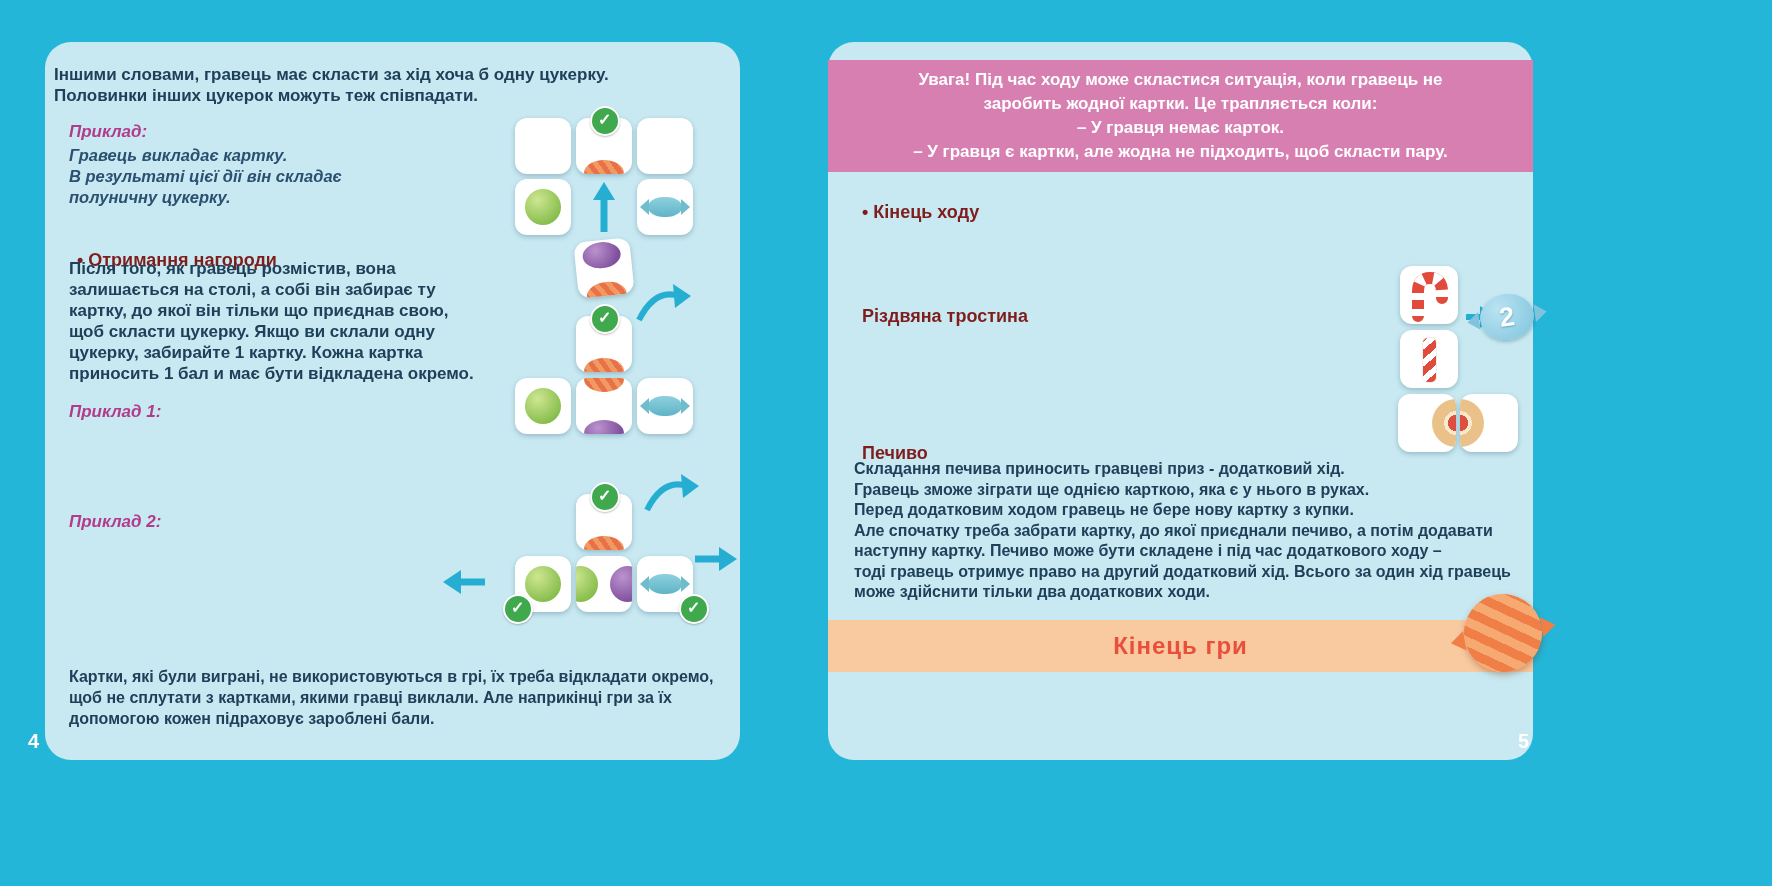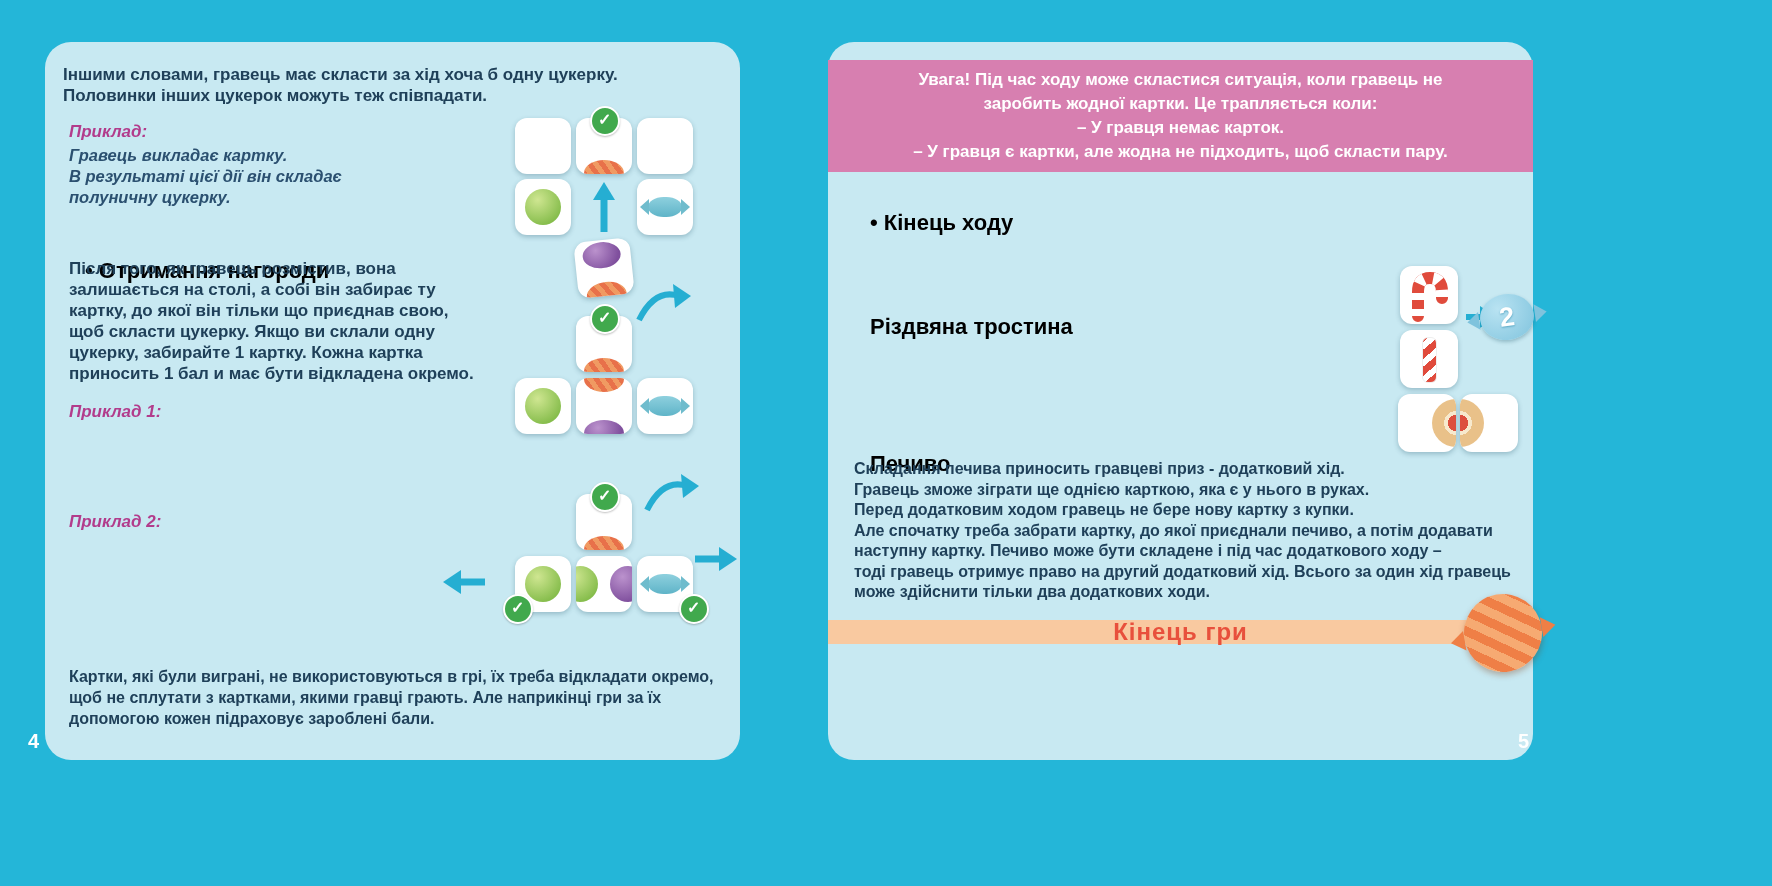--- a/index.html
+++ b/index.html
@@ -5,21 +5,21 @@
   html,body{margin:0;padding:0;}
   .spread{position:relative;width:1772px;height:886px;background:#24b6d8;overflow:hidden;
           font-family:"Liberation Sans",sans-serif;}
   .abs{position:absolute;}
   .panel{position:absolute;background:#c8e9f2;border-radius:26px;}
   .body{position:absolute;margin:0;color:#1f4059;font-size:17px;line-height:21px;font-weight:700;white-space:pre-line;}
   .small{font-size:16px;line-height:21px;}
   .ex-label{position:absolute;margin:0;color:#b23c8c;font-size:17px;font-weight:700;font-style:italic;}
   .ex-text{position:absolute;margin:0;color:#2b5070;font-size:16.5px;line-height:21px;font-style:italic;
            white-space:pre-line;font-weight:400;}
-  .pink-h{position:absolute;margin:16px;color:#000000;font-size:22px;font-weight:700;}
+  .pink-h{position:absolute;margin:8px;color:#7f1d1d;font-size:18px;font-weight:700;}
   .banner{position:absolute;background:#d77fb0;color:#fff;font-weight:700;font-size:17px;line-height:24px;
           text-align:center;white-space:pre-line;display:flex;align-items:center;justify-content:center;}
   .banner-orange{position:absolute;background:#f9c9a0;color:#e8503c;font-weight:700;font-size:24px;
           letter-spacing:1px;display:flex;align-items:center;justify-content:center;}
   .card{position:absolute;width:56px;height:56px;background:#fff;border-radius:12px;
         box-shadow:0 2px 5px rgba(30,80,100,.3);overflow:hidden;}
   .card-lg{width:58px;height:58px;}
   .check{position:absolute;width:26px;height:26px;border-radius:50%;background:#41a94d;border:2px solid #fff;
          box-shadow:0 1px 2px rgba(0,0,0,.25);z-index:5;}
   .check::after{content:"✓";color:#fff;font-size:16px;font-weight:700;position:absolute;left:6px;top:2px;}
@@ -53,42 +53,42 @@
   .orange-candy::before{left:-14px;border-right:14px solid #ef7f46;}
   .orange-candy::after{right:-14px;border-left:14px solid #ef7f46;}
 </style>
 </head>
 <body>
 
 <div class="spread">
 
   <div class="panel" style="left:45px;top:42px;width:695px;height:718px;">
 
-    <p class="body" style="left:18px;top:22px;width:630px;">Іншими словами, гравець має скласти за хід хоча б одну цукерку.
+    <p class="body" style="left:9px;top:22px;width:630px;">Іншими словами, гравець має скласти за хід хоча б одну цукерку.
 Половинки інших цукерок можуть теж співпадати.</p>
 
     <p class="ex-label" style="left:24px;top:80px;">Приклад:</p>
     <p class="ex-text" style="left:24px;top:103px;font-weight:bold;">Гравець викладає картку.
 В результаті цієї дії він складає
 полуничну цукерку.</p>
 
     <p class="pink-h" style="left:24px;top:200px;">• Отримання нагороди</p>
     <p class="body" style="left:24px;top:216px;width:470px;"><span>Після того, як гравець розмістив, </span><strong>вона
 залишається на столі</strong><span>, а собі він забирає ту
 картку, до якої він тільки що приєднав свою,
 щоб скласти цукерку. Якщо ви склали одну
 цукерку, забирайте 1 картку. Кожна картка
 приносить 1 бал и має бути відкладена окремо.</span></p>
 
     <p class="ex-label" style="left:24px;top:360px;">Приклад 1:</p>
 
     <p class="ex-label" style="left:24px;top:470px;">Приклад 2:</p>
 
     <p class="body small" style="left:24px;top:624px;width:655px;">Картки, які були виграні, не використовуються в грі, їх треба відкладати окремо,
-щоб не сплутати з картками, якими гравці грають. Але наприкінці гри за їх
+щоб не сплутати з картками, якими гравці виклали. Але наприкінці гри за їх
 допомогою кожен підраховує зароблені бали.</p>
 
     <div class="card" style="left:470px;top:76px;"></div>
     <div class="card" style="left:531px;top:76px;">
       <div class="blob straw" style="left:8px;bottom:-12px;width:40px;height:26px;"></div>
     </div>
     <div class="card" style="left:592px;top:76px;"></div>
     <span class="check" style="left:545px;top:64px;"></span>
     <div class="card" style="left:470px;top:137px;">
       <div class="blob mint" style="left:10px;top:10px;width:36px;height:36px;"></div>
@@ -167,21 +167,21 @@
 
     <p class="pink-h" style="left:26px;top:393px;">Печиво</p>
     <p class="body small" style="left:26px;top:417px;width:665px;line-height:20.5px;">Складання печива приносить гравцеві приз - додатковий хід.
 Гравець зможе зіграти ще однією карткою, яка є у нього в руках.
 Перед додатковим ходом гравець не бере нову картку з купки.
 Але спочатку треба забрати картку, до якої приєднали печиво, а потім додавати
 наступну картку. Печиво може бути складене і під час додаткового ходу –
 тоді гравець отримує право на другий додатковий хід. Всього за один хід гравець
 може здійснити тільки два додаткових ходи.</p>
 
-    <div class="banner-orange" style="left:0;top:578px;width:705px;height:24px;">Кінець гри</div>
+    <div class="banner-orange" style="left:0;top:578px;width:705px;height:52px;">Кінець гри</div>
 
 
     <div class="card card-lg" style="left:572px;top:224px;">
       <svg width="58" height="58" viewBox="0 0 58 58">
         <path d="M18 50 L18 26 Q18 12 30 12 Q42 12 42 26 L42 32" fill="none" stroke="#e04b3c" stroke-width="12" stroke-linecap="round"></path>
         <path d="M18 50 L18 26 Q18 12 30 12 Q42 12 42 26 L42 32" fill="none" stroke="#ffffff" stroke-width="12" stroke-dasharray="7 9"></path>
       </svg>
     </div>
     <svg class="abs" style="left:636px;top:264px;" width="32" height="22" viewBox="0 0 32 22">
       <path d="M2 11 L18 11" stroke="#25aed2" stroke-width="6" fill="none"></path>

